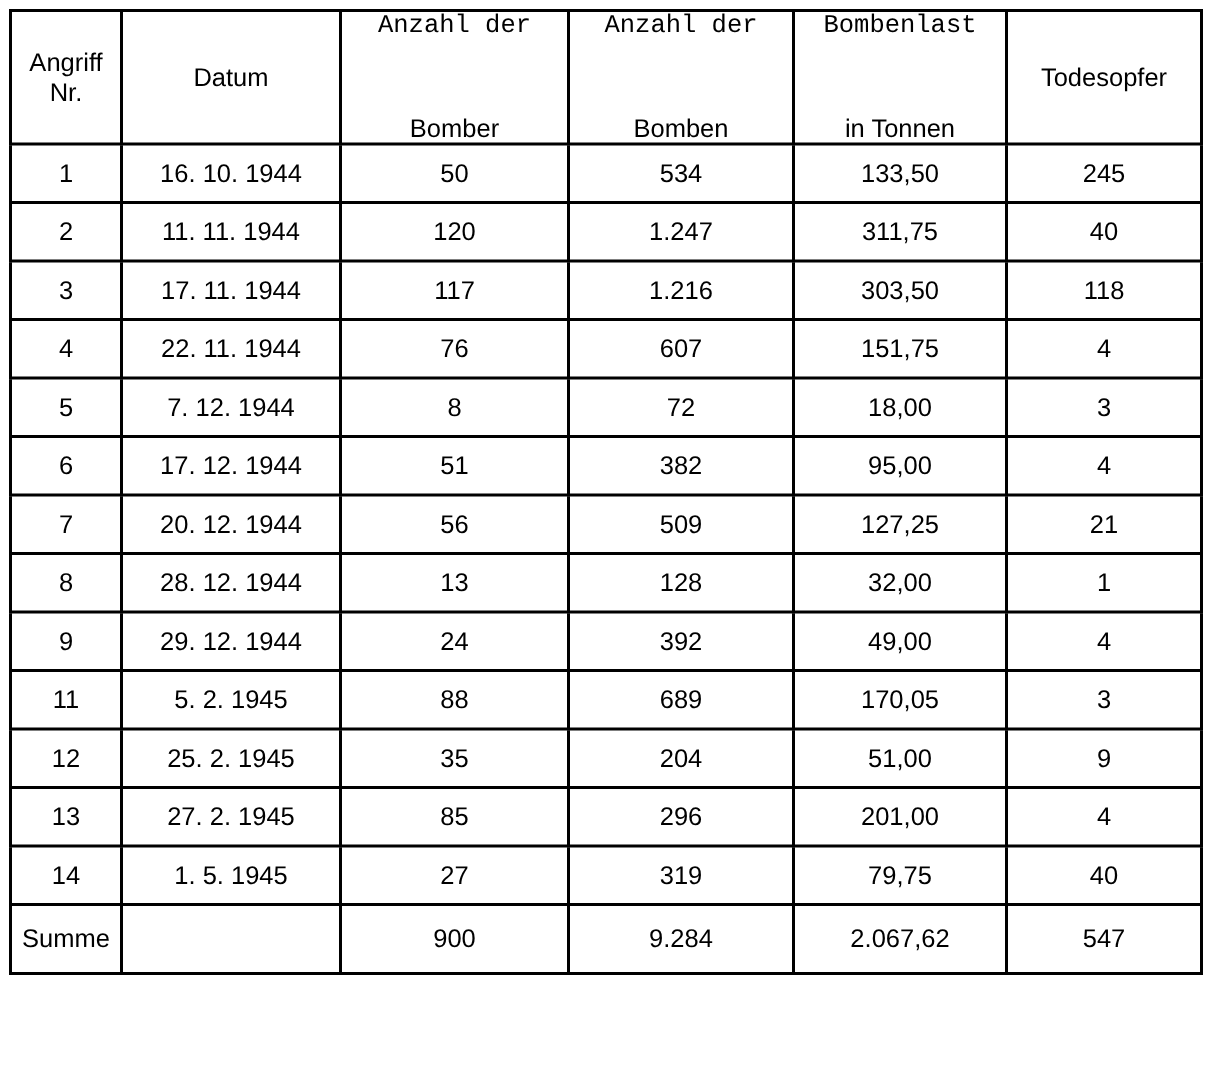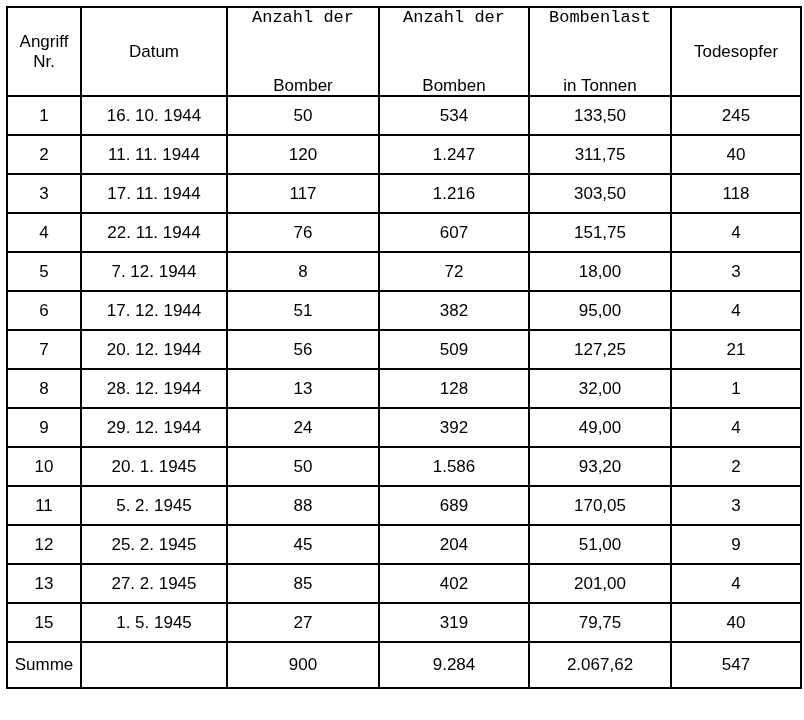--- a/index.html
+++ b/index.html
@@ -160,53 +160,45 @@
       </tr>
       <tr>
         <td>9</td>
         <td>29. 12. 1944</td>
         <td>24</td>
         <td>392</td>
         <td>49,00</td>
         <td class="dead-small">4</td>
       </tr>
       <tr>
-        <td>10</td>
-        <td>20. 1. 1945</td>
-        <td>50</td>
-        <td>1.586</td>
-        <td>93,20</td>
-        <td class="dead-small">2</td>
-      </tr>
-      <tr>
         <td>11</td>
         <td>5. 2. 1945</td>
         <td>88</td>
         <td>689</td>
         <td>170,05</td>
         <td class="dead-small">3</td>
       </tr>
       <tr>
         <td>12</td>
         <td>25. 2. 1945</td>
-        <td>45</td>
+        <td>35</td>
         <td>204</td>
         <td>51,00</td>
         <td class="dead-small">9</td>
       </tr>
       <tr>
         <td>13</td>
         <td>27. 2. 1945</td>
         <td>85</td>
-        <td>402</td>
+        <td>296</td>
         <td>201,00</td>
         <td class="dead-small">4</td>
       </tr>
       <tr>
-        <td>15</td>
+        <td>14</td>
         <td>1. 5. 1945</td>
         <td>27</td>
         <td>319</td>
         <td>79,75</td>
         <td class="dead-small">40</td>
       </tr>
     </tbody>
     <tfoot>
       <tr>
         <td class="summe-label">Summe</td>

